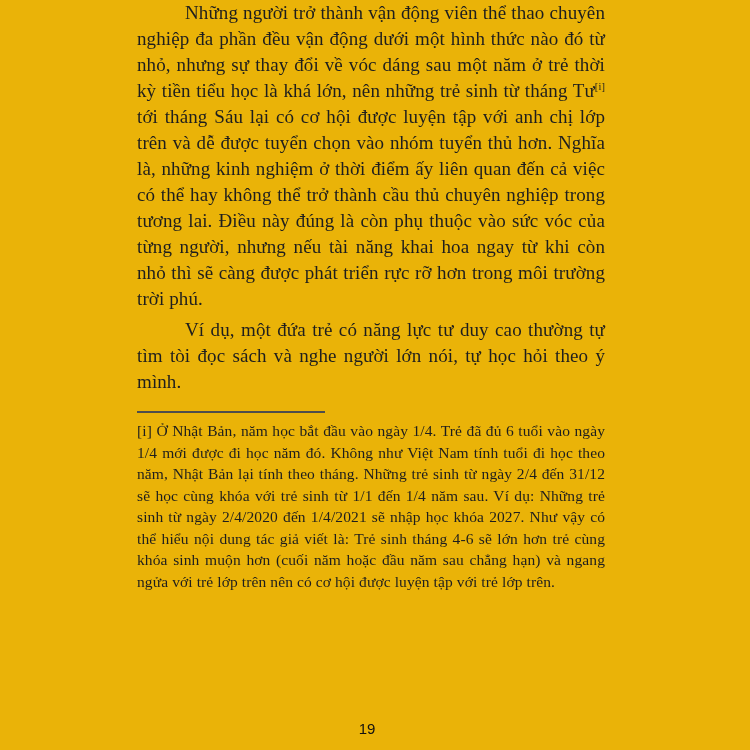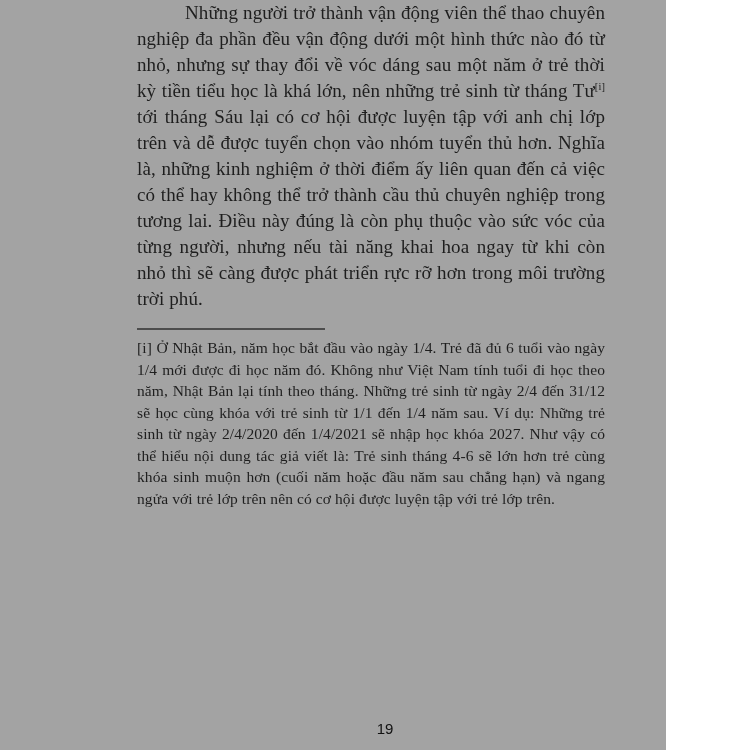--- a/index.html
+++ b/index.html
@@ -2,23 +2,23 @@
 <html lang="vi"><head>
 <meta charset="utf-8">
 <style>
   html, body {
     margin: 0;
     padding: 0;
     background: #ffffff;
   }
   .page {
     position: relative;
-    width: 666px;
+    width: 750px;
     height: 750px;
-    background: #a3a3a3;
+    background: #eab308;
     overflow: hidden;
     font-family: "Liberation Serif", serif;
     color: #1e1e1e;
   }
   .body-text {
     position: absolute;
     top: 0;
     left: 137px;
     width: 468px;
   }
@@ -48,39 +48,40 @@
   .footnote {
     margin: 0;
     font-size: 15.5px;
     line-height: 21.5px;
     text-align: justify;
     letter-spacing: 0.1px;
   }
   .page-footer {
     position: absolute;
     bottom: 12px;
-    left: 151px;
+    left: 133px;
     width: 468px;
     text-align: center;
   }
   .page-num {
     font-family: "Liberation Sans", sans-serif;
     font-size: 15px;
     color: #111111;
   }
 </style>
 </head>
 <body>
 
 <div class="page">
   <main class="body-text">
 
     <p class="para"><span>Những người trở thành vận động viên thể thao chuyên nghiệp đa phần đều vận động dưới một hình thức nào đó từ nhỏ, nhưng sự thay đổi về vóc dáng sau một năm ở trẻ thời kỳ tiền tiểu học là khá lớn, nên những trẻ sinh từ tháng Tư</span><sup class="fn-ref">[i]</sup><span> tới tháng Sáu lại có cơ hội được luyện tập với anh chị lớp trên và dễ được tuyển chọn vào nhóm tuyển thủ hơn. Nghĩa là, những kinh nghiệm ở thời điểm ấy liên quan đến cả việc có thể hay không thể trở thành cầu thủ chuyên nghiệp trong tương lai. Điều này đúng là còn phụ thuộc vào sức vóc của từng người, nhưng nếu tài năng khai hoa ngay từ khi còn nhỏ thì sẽ càng được phát triển rực rỡ hơn trong môi trường trời phú.</span></p>
 
 
+    <p class="para">Ví dụ, một đứa trẻ có năng lực tư duy cao thường tự tìm tòi đọc sách và nghe người lớn nói, tự học hỏi theo ý mình.</p>
 
 
     <div class="fn-sep"></div>
 
     <p class="footnote">[i] Ở Nhật Bản, năm học bắt đầu vào ngày 1/4. Trẻ đã đủ 6 tuổi vào ngày 1/4 mới được đi học năm đó. Không như Việt Nam tính tuổi đi học theo năm, Nhật Bản lại tính theo tháng. Những trẻ sinh từ ngày 2/4 đến 31/12 sẽ học cùng khóa với trẻ sinh từ 1/1 đến 1/4 năm sau. Ví dụ: Những trẻ sinh từ ngày 2/4/2020 đến 1/4/2021 sẽ nhập học khóa 2027. Như vậy có thể hiểu nội dung tác giả viết là: Trẻ sinh tháng 4-6 sẽ lớn hơn trẻ cùng khóa sinh muộn hơn (cuối năm hoặc đầu năm sau chẳng hạn) và ngang ngửa với trẻ lớp trên nên có cơ hội được luyện tập với trẻ lớp trên.</p>
 
   </main>
 
   <footer class="page-footer">
     <span class="page-num">19</span>

